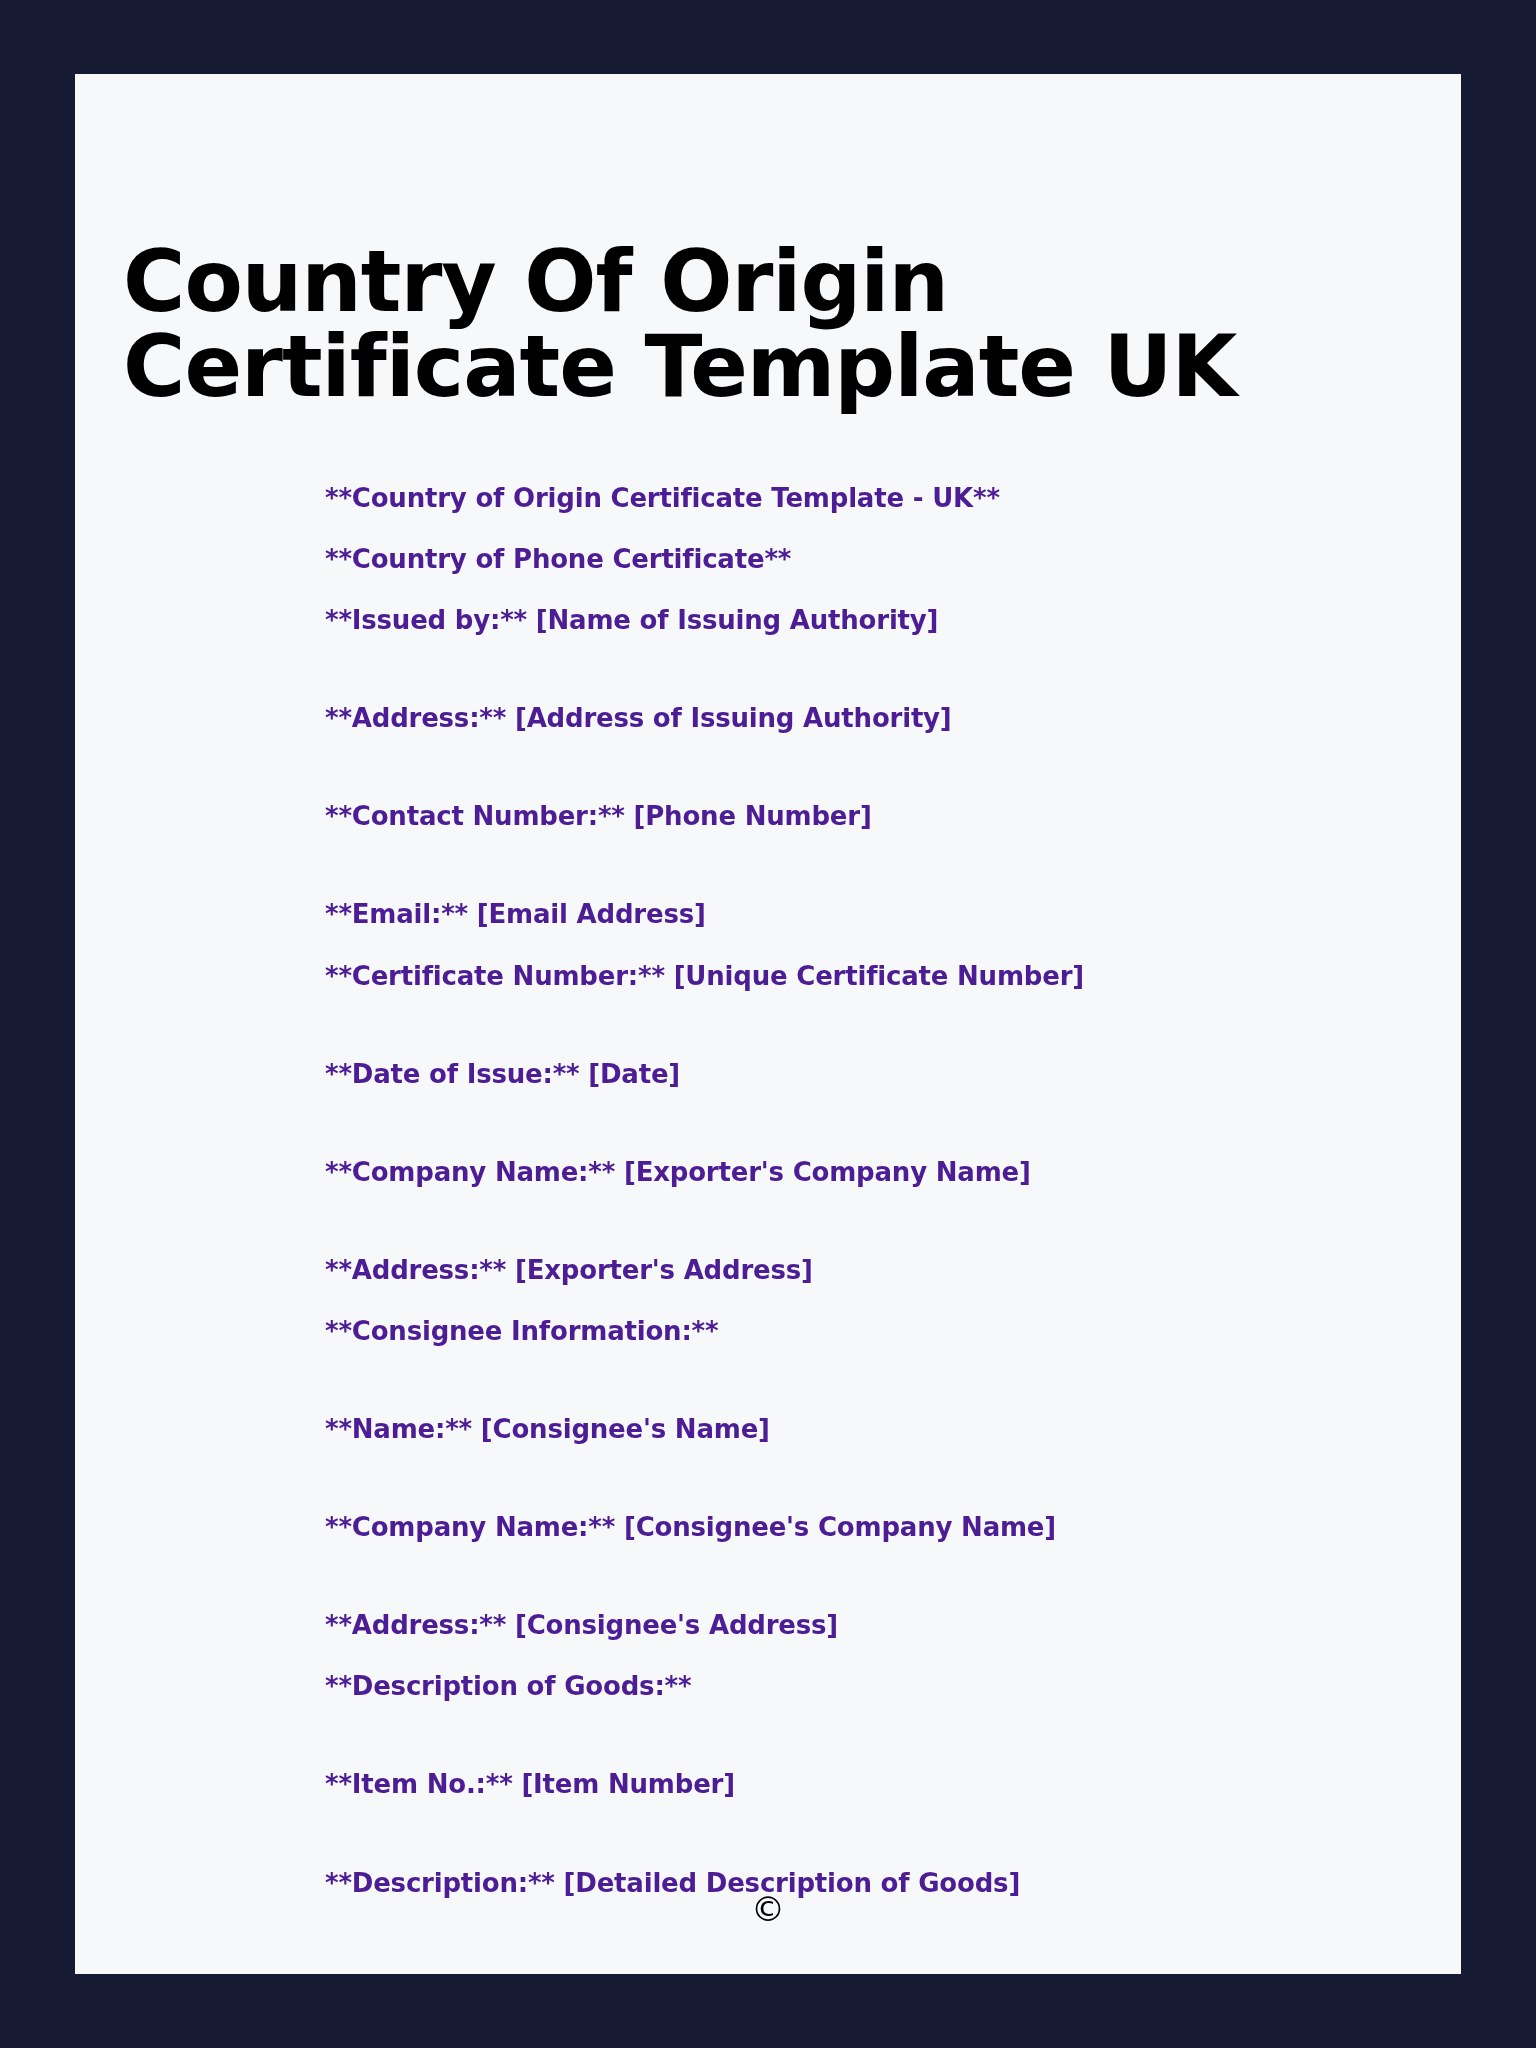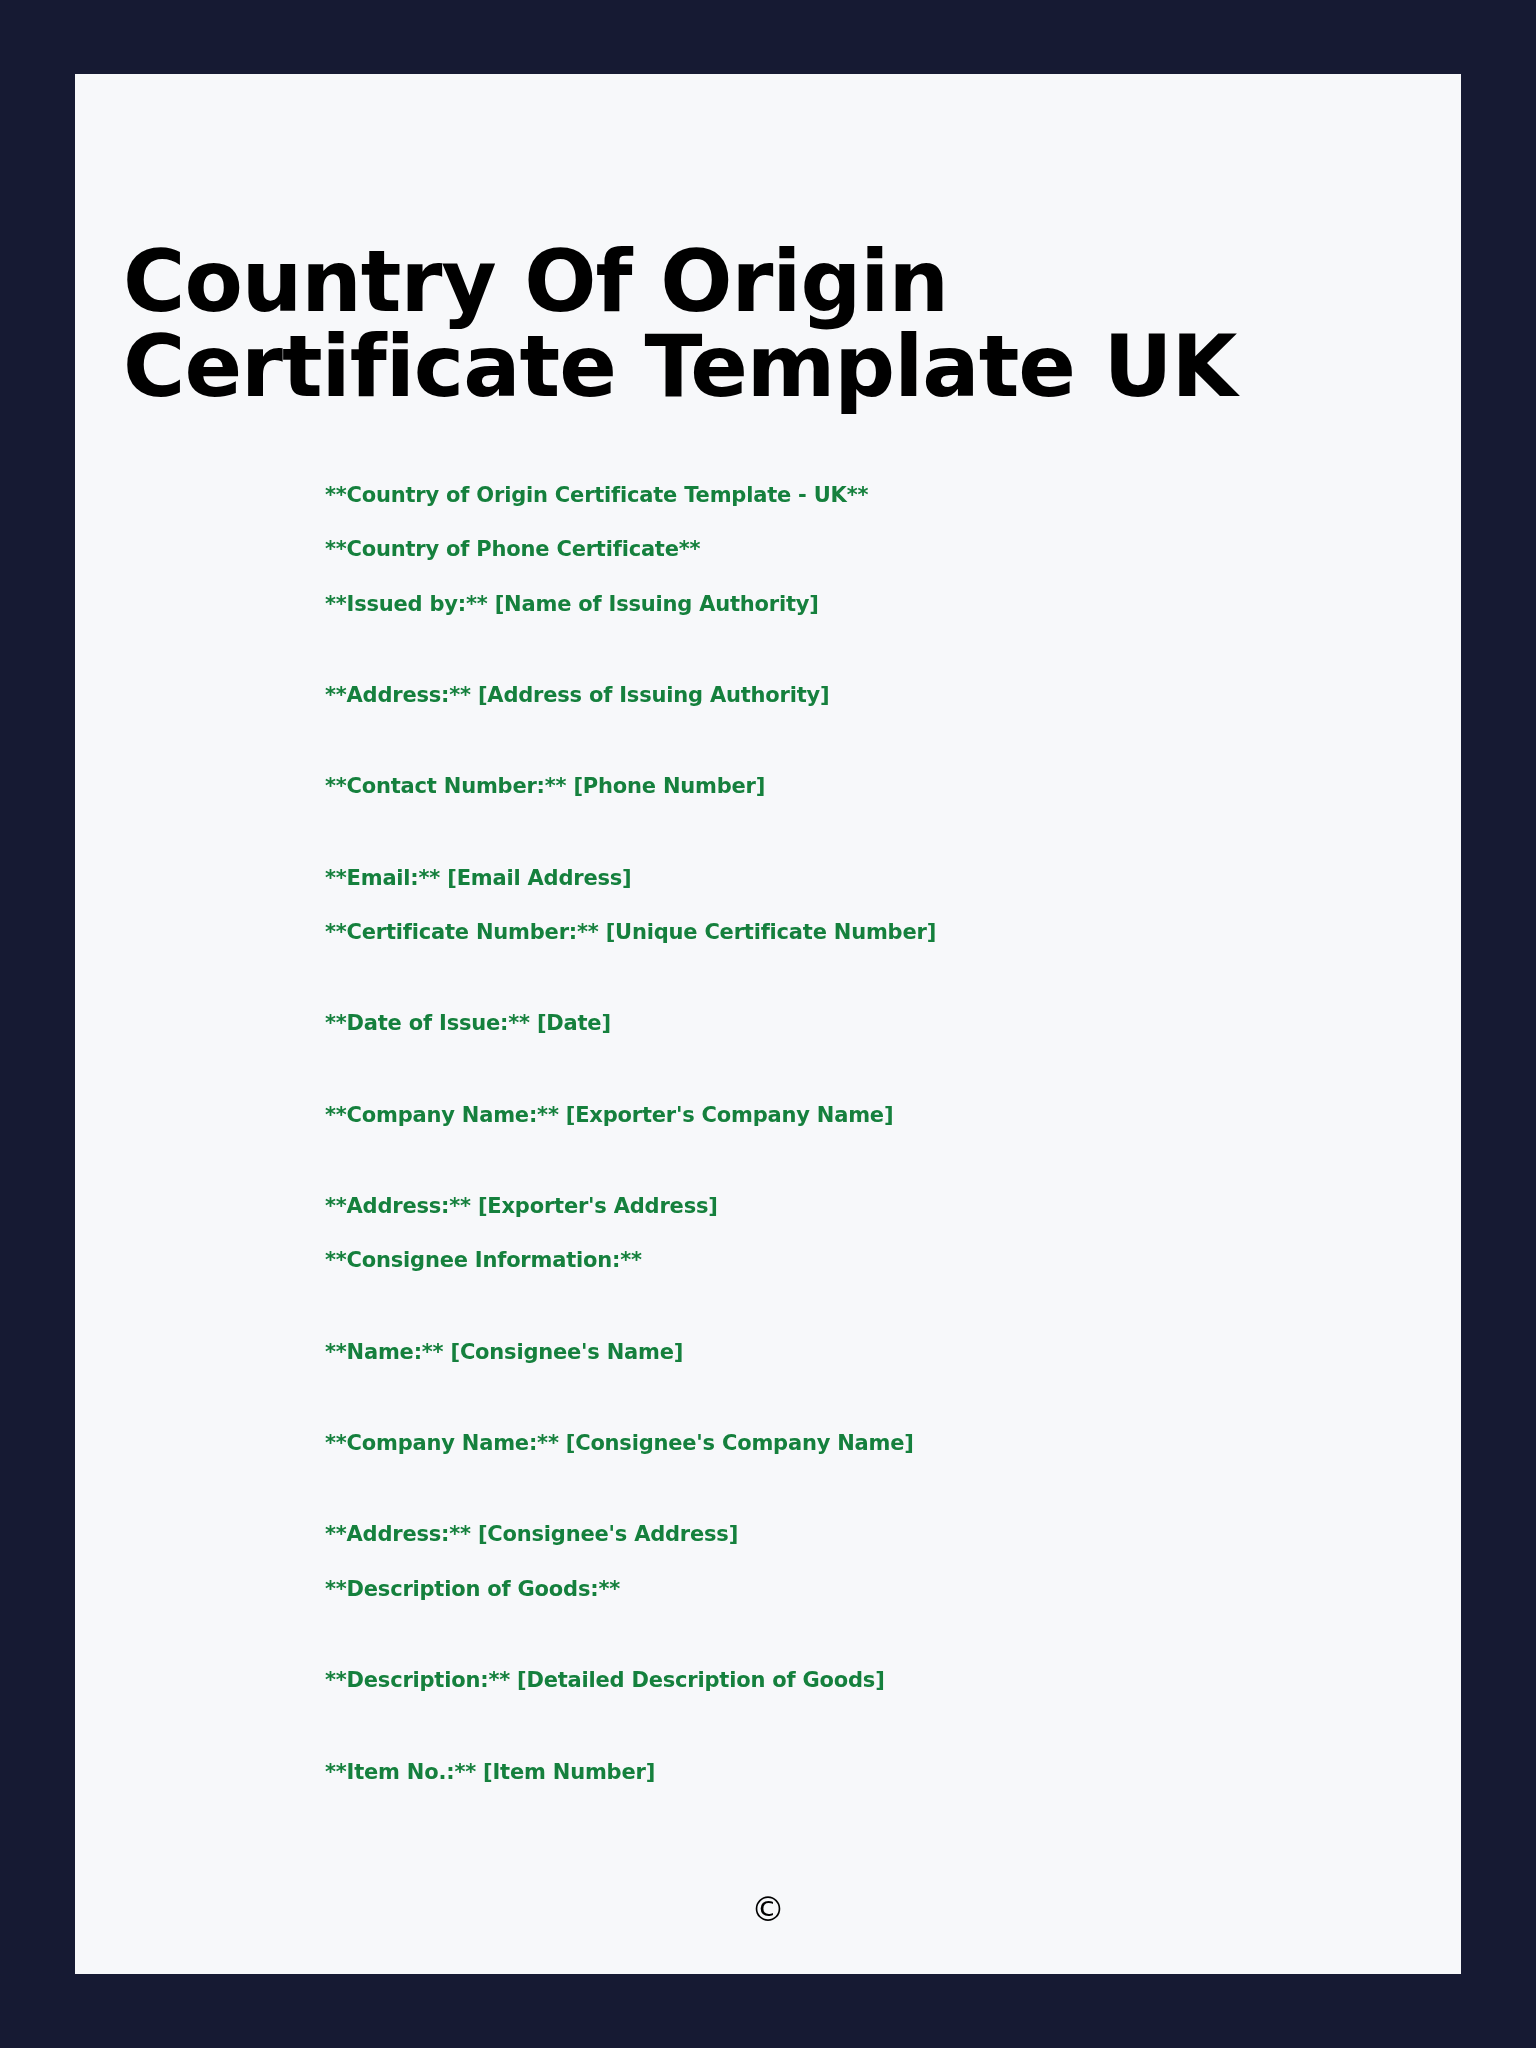--- a/index.html
+++ b/index.html
@@ -32,23 +32,23 @@
     color: #000000;
     letter-spacing: -1px;
     font-family: "DejaVu Sans", sans-serif;
   }
   .body-block {
     margin-top: 72px;
     padding-left: 250px;
     padding-right: 120px;
   }
   .line {
-    font-size: 21px;
+    font-size: 26px;
     font-weight: bold;
-    color: #15803d;
+    color: #4c1d95;
     line-height: 1.35;
     letter-spacing: -0.2px;
     white-space: pre-wrap;
   }
   .gap-sm { margin-top: 26px; }
   .gap-lg { margin-top: 63px; }
   .footer-mark {
     position: absolute;
     left: 0;
     right: 0;
@@ -76,18 +76,18 @@
       <p class="line gap-lg">**Email:** [Email Address]</p>
       <p class="line gap-sm">**Certificate Number:** [Unique Certificate Number]</p>
       <p class="line gap-lg">**Date of Issue:** [Date]</p>
       <p class="line gap-lg">**Company Name:** [Exporter's Company Name]</p>
       <p class="line gap-lg">**Address:** [Exporter's Address]</p>
       <p class="line gap-sm">**Consignee Information:**</p>
       <p class="line gap-lg">**Name:** [Consignee's Name]</p>
       <p class="line gap-lg">**Company Name:** [Consignee's Company Name]</p>
       <p class="line gap-lg">**Address:** [Consignee's Address]</p>
       <p class="line gap-sm">**Description of Goods:**</p>
+      <p class="line gap-lg">**Item No.:** [Item Number]</p>
       <p class="line gap-lg">**Description:** [Detailed Description of Goods]</p>
-      <p class="line gap-lg">**Item No.:** [Item Number]</p>
     </div>
 
   <div class="footer-mark">©</div>
 </div>
 
 </body></html>

